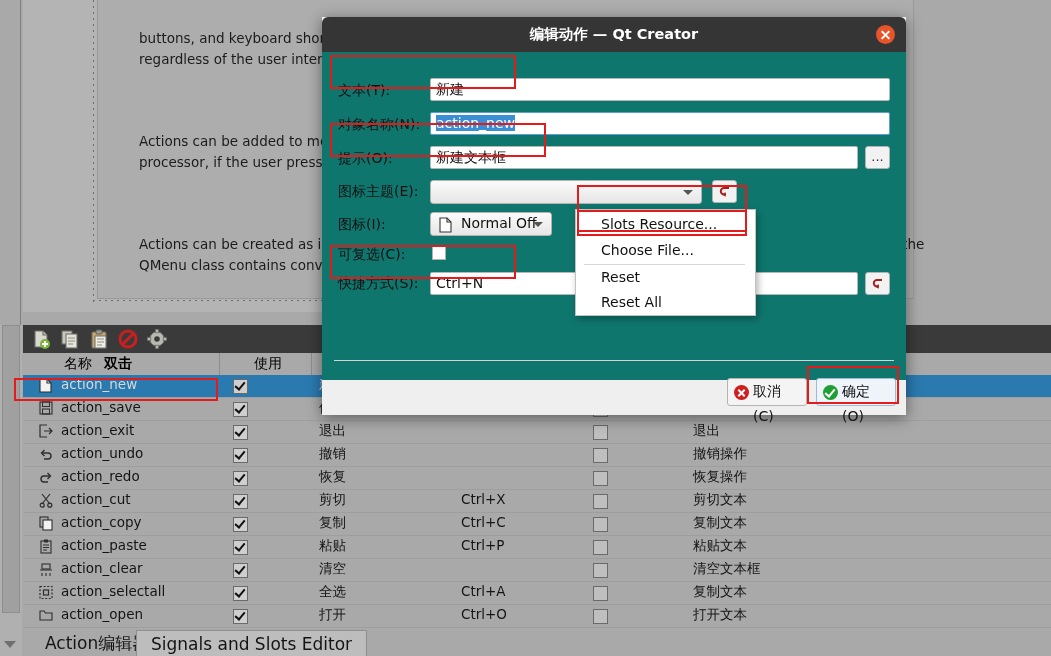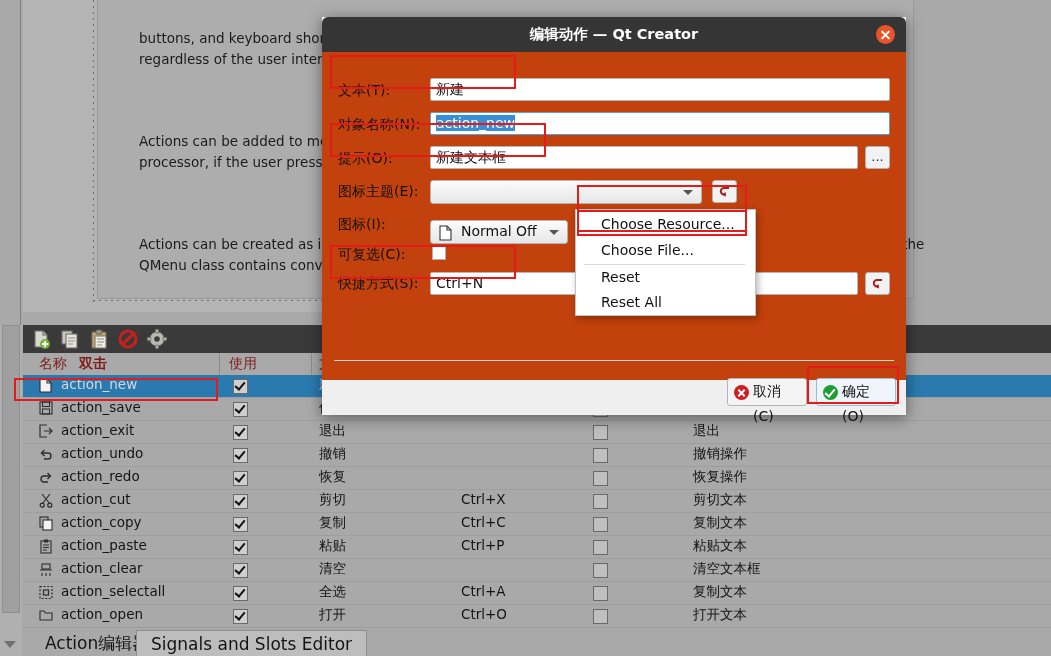--- a/index.html
+++ b/index.html
@@ -28,21 +28,21 @@
             font-size:13.5px;line-height:21px;color:#1b1b1b;white-space:pre-wrap;}
   .doc-text p{margin:0 0 19px 0;}
 
   
   #action-panel{position:absolute;left:23px;top:325px;width:1028px;height:331px;background:#a9a9a9;}
   .ae-toolbar{position:absolute;left:0;top:0;width:1028px;height:28px;background:#3a3a3a;}
   .tb-icon{position:absolute;top:4px;width:20px;height:20px;}
 
   .ae-head{position:absolute;left:0;top:28px;width:1028px;height:22px;background:#a9a9a9;
            border-bottom:1px solid #8d8d8d;}
-  .ae-head .hc{position:absolute;top:2px;font-size:14px;color:#7f1d1d;white-space:nowrap;}
+  .ae-head .hc{position:absolute;top:2px;font-size:14px;color:#000000;white-space:nowrap;margin-left:25px;}
   .ae-head .sep{position:absolute;top:0;width:1px;height:22px;background:#8d8d8d;}
   .hc-red{color:#e01b1b;font-weight:700;}
 
   .ae-rows{position:absolute;left:0;top:50px;width:1028px;height:253px;}
   .row{position:absolute;left:0;width:1028px;height:22px;}
   .row.sel{background:#2a7ab0;}
   .cell{position:absolute;top:1px;font-size:13.5px;color:#141414;white-space:nowrap;}
   .cell.name{left:38px;}
   .row.sel .cell.name{color:#d7d7d7;}
   .cell.sc{left:438px;}
@@ -74,21 +74,21 @@
        box-shadow:0 3px 14px rgba(0,0,0,.45);}
   .dlg-title{position:absolute;left:0;top:0;width:584px;height:35px;background:#353535;
              border-top-left-radius:6px;border-top-right-radius:6px;}
   .dlg-title span{position:absolute;left:0;right:0;top:8px;text-align:center;
                   color:#fff;font-size:14.5px;font-weight:bold;}
   .dlg-close{position:absolute;right:11px;top:8px;width:19px;height:19px;border-radius:50%;
              background:#e8542a;}
   .dlg-close::before,.dlg-close::after{content:"";position:absolute;left:4px;top:9px;width:11px;height:2px;background:#fff;}
   .dlg-close::before{transform:rotate(45deg);}
   .dlg-close::after{transform:rotate(-45deg);}
-  .dlg-body{position:absolute;left:0;top:35px;width:584px;height:328px;background:#c2410c;}
+  .dlg-body{position:absolute;left:0;top:35px;width:584px;height:328px;background:#0f766e;}
 
   .frm-label{position:absolute;font-size:14px;color:#111;white-space:nowrap;}
 
   .ti{position:absolute;height:23px;background:#fff;border:1px solid #b6b6b6;box-sizing:border-box;
       font-size:14px;color:#111;padding:2px 5px 0 5px;border-radius:2px;}
   .ti.focus{border-color:#5b9fd4;}
   .sel-text{background:#3a8fd4;color:#fff;}
 
   .smallbtn{position:absolute;height:23px;width:25px;background:#f2f2f2;border:1px solid #b2b2b2;
             box-sizing:border-box;border-radius:3px;text-align:center;font-size:13px;color:#333;line-height:19px;}
@@ -396,21 +396,21 @@
       <span class="arr"></span>
     </div>
     <div class="resetbtn" style="left:390px;top:128px">
       <svg width="14" height="13" viewBox="0 0 14 13">
         <path d="M11 2 h-5 a3.2 3.2 0 0 0 0 6.4 h2" fill="none" stroke="#a8201d" stroke-width="2"></path>
         <path d="M4.4 8.4 l3.2 -2.4 v4.8 z" fill="#a8201d"></path>
       </svg>
     </div>
 
     <span class="frm-label" style="left:16px;top:164px">图标(I):</span>
-    <div class="combo" style="left:108px;top:168px;width:138px">
+    <div class="combo" style="left:108px;top:160px;width:122px">
       <span class="docicon">
         <svg width="13" height="16" viewBox="0 0 13 16">
           <path d="M1 1 h7 l4 4 v10 h-11 z" fill="#fff" stroke="#333" stroke-width="1.1"></path>
           <path d="M8 1 v4 h4" fill="none" stroke="#333" stroke-width="1.1"></path>
         </svg>
       </span>
       <span class="cv">Normal Off</span>
       <span class="arr"></span>
     </div>
     <div class="combo" style="left:256px;top:160px;width:46px">
@@ -436,21 +436,21 @@
       <span>取消(C)</span>
     </div>
     <div class="dlgbtn def" style="left:494px;top:326px;width:80px">
       <span class="bico ok"></span>
       <span>确定(O)</span>
     </div>
   </div>
 </div>
 
 <div id="menu">
-  <div class="mi" style="top:2px">Choose Resource...</div>
+  <div class="mi" style="top:2px">Slots Resource...</div>
   <div class="mi" style="top:28px">Choose File...</div>
   <div class="msep" style="top:54px"></div>
   <div class="mi" style="top:80px">Reset All</div>
   <div class="mi" style="top:55px">Reset</div>
 </div>
 
 <div class="redbox" style="left:330px;top:55px;width:186px;height:34px"></div>
 <div class="redbox" style="left:330px;top:123px;width:216px;height:34px"></div>
 <div class="redbox" style="left:330px;top:245px;width:186px;height:34px"></div>
 <div class="redbox" style="left:577px;top:185px;width:170px;height:47px"></div>

